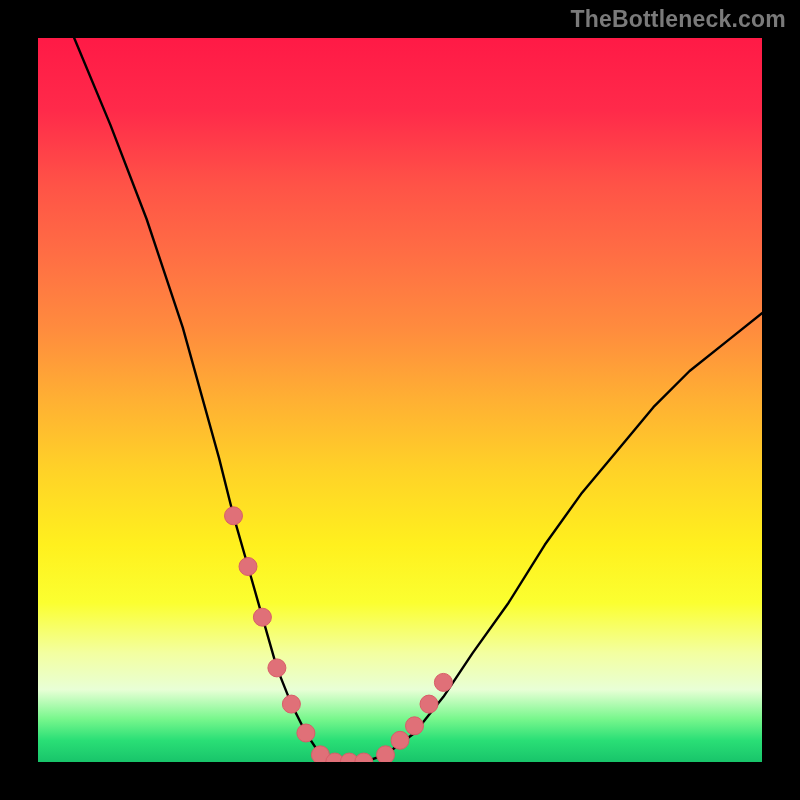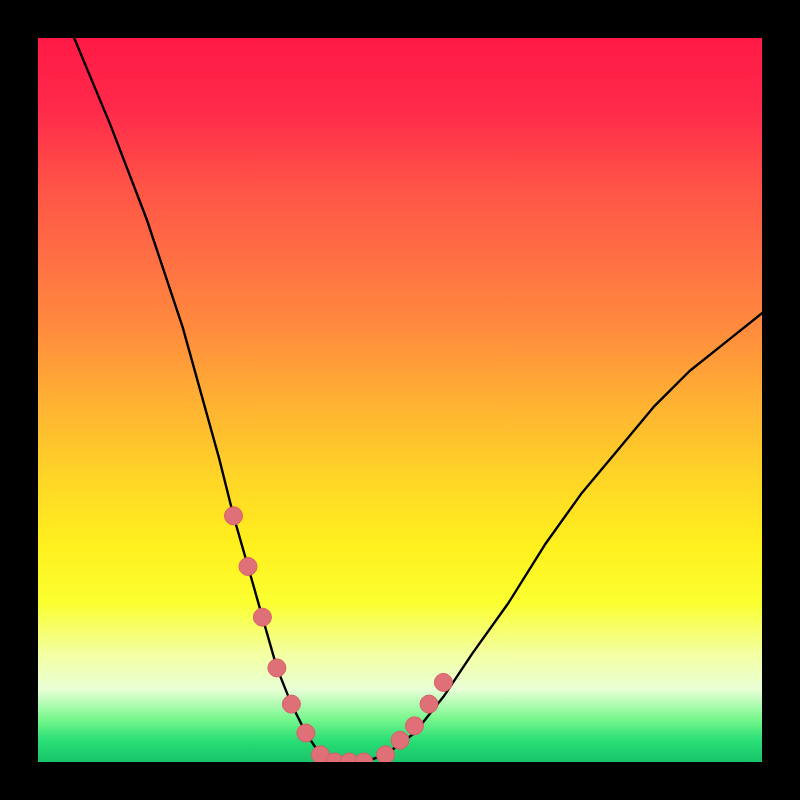--- a/index.html
+++ b/index.html
@@ -56,20 +56,21 @@
     left: 0;
     top: 0;
     width: 724px;
     height: 724px;
   }
 </style>
 </head>
 <body>
 <div class="stage">
 
+  <div class="watermark">TheBottleneck.com</div>
 
   <div class="plot-area">
     <svg class="overlay" viewBox="0 0 724 724" preserveAspectRatio="none">
       <g id="curve-group">
           <path d="M36.2 0.0 L72.4 86.9 L108.6 181.0 L144.8 289.6 L181.0 419.9 L195.5 477.8 L210.0 528.5 L224.4 579.2 L238.9 629.9 L253.4 666.1 L267.9 695.0 L282.4 716.8 L296.8 724.0 L311.3 724.0 L325.8 724.0 L347.5 716.8 L376.5 695.0 L405.4 658.8 L434.4 615.4 L470.6 564.7 L506.8 506.8 L543.0 456.1 L579.2 412.7 L615.4 369.2 L651.6 333.0 L687.8 304.1 L724.0 275.1" fill="none" stroke="#000000" stroke-width="2.4" stroke-linecap="round" stroke-linejoin="round"></path>
         </g>
       <g id="marker-group">
           <circle cx="195.5" cy="477.8" r="9" fill="#e07078" stroke="#d85d68" stroke-width="1"></circle>
           <circle cx="210.0" cy="528.5" r="9" fill="#e07078" stroke="#d85d68" stroke-width="1"></circle>
           <circle cx="224.4" cy="579.2" r="9" fill="#e07078" stroke="#d85d68" stroke-width="1"></circle>

